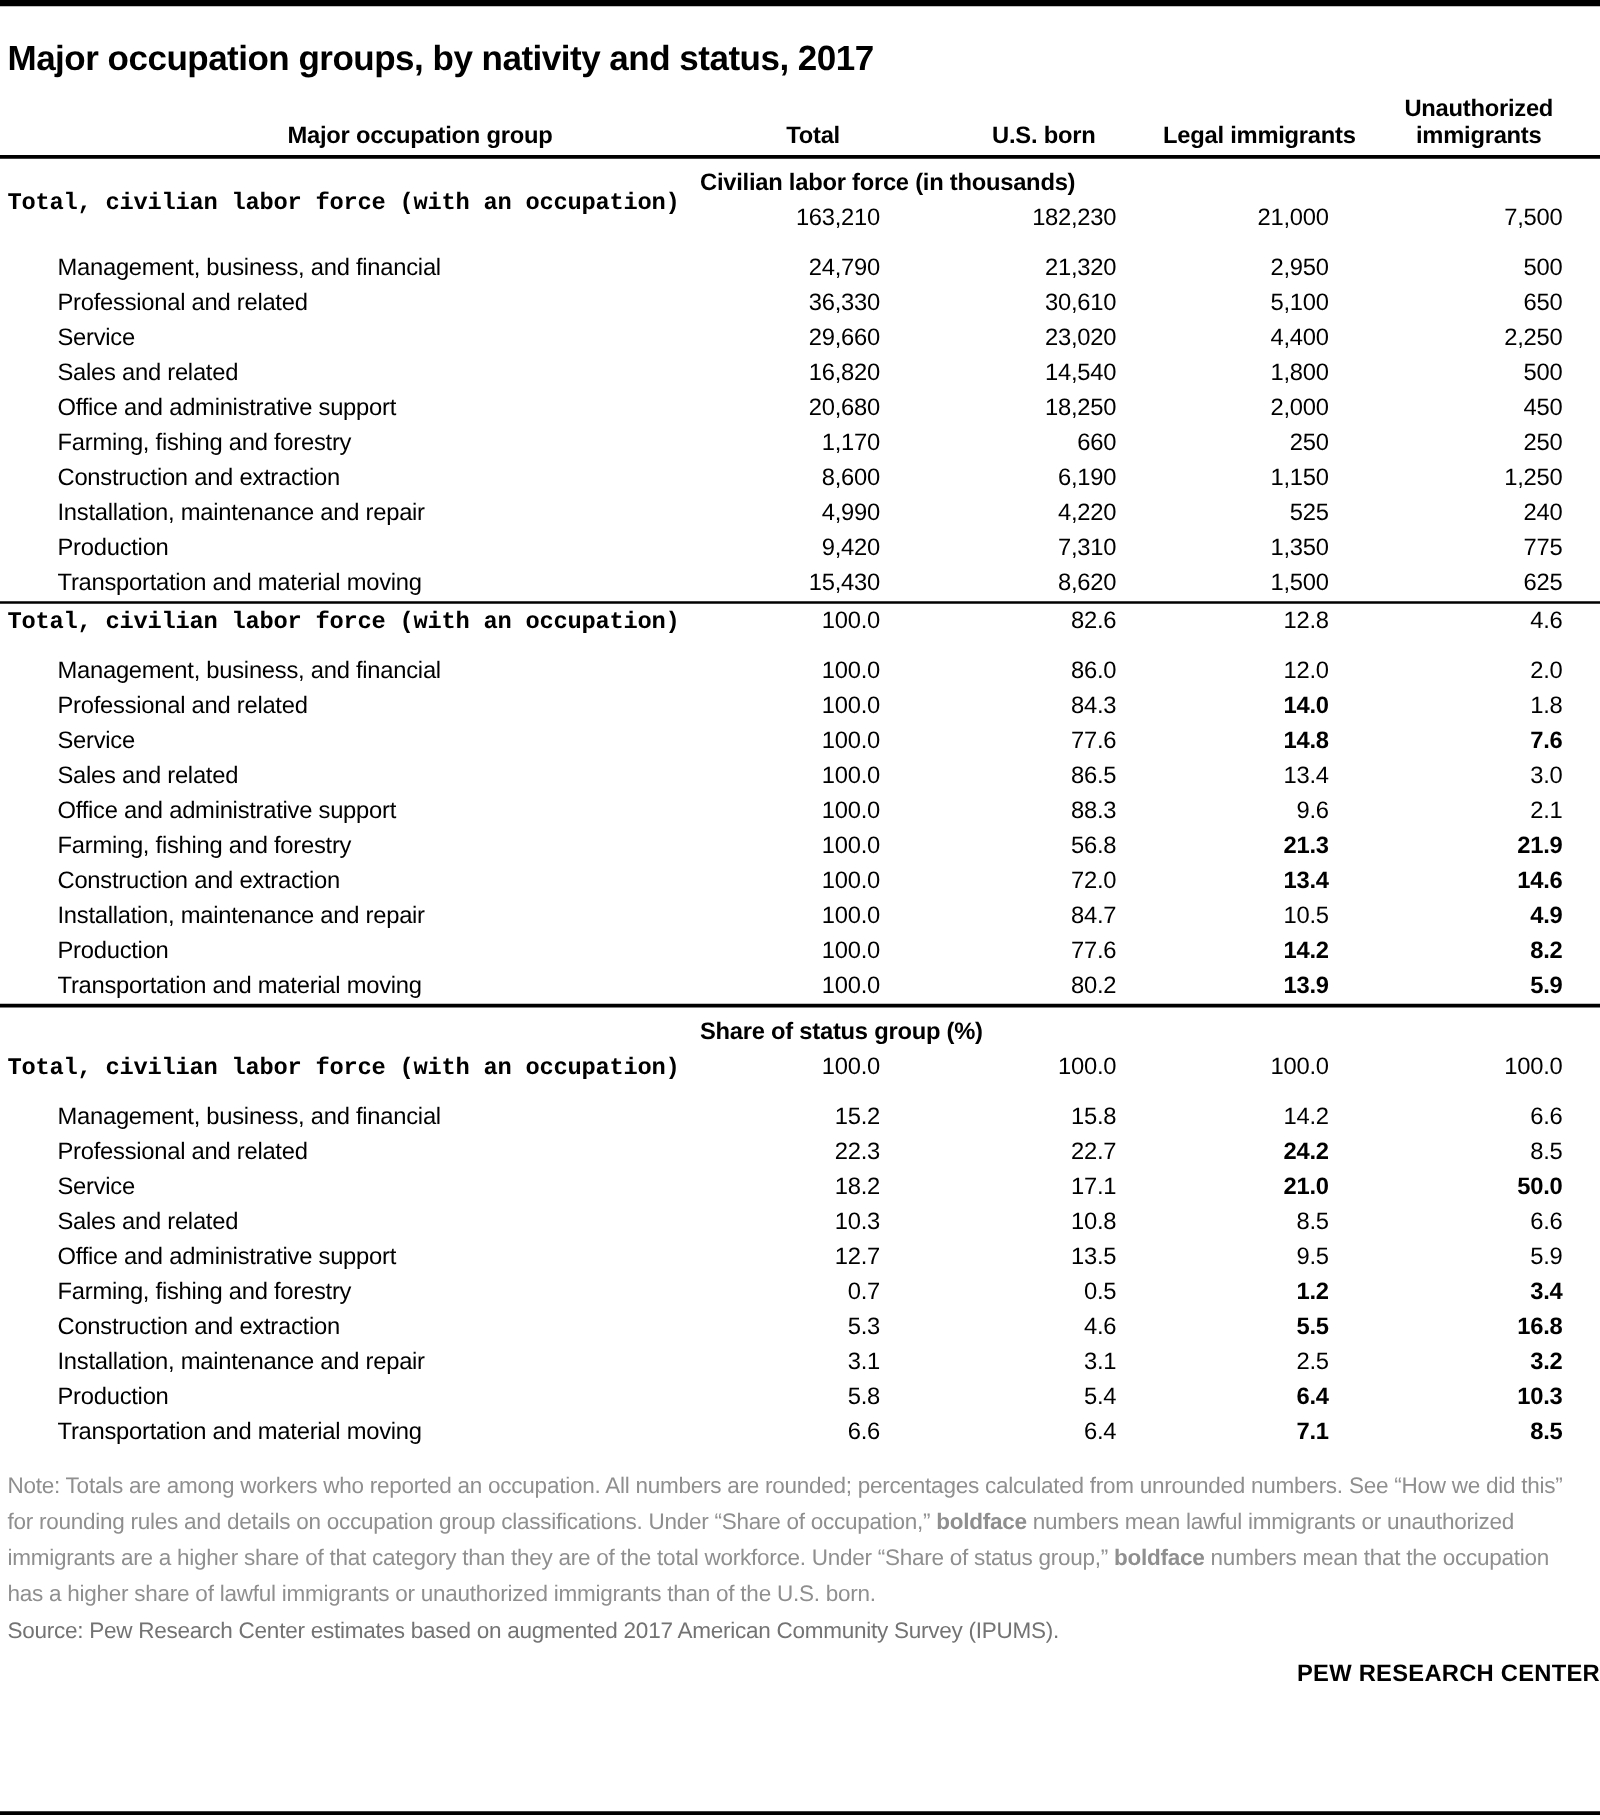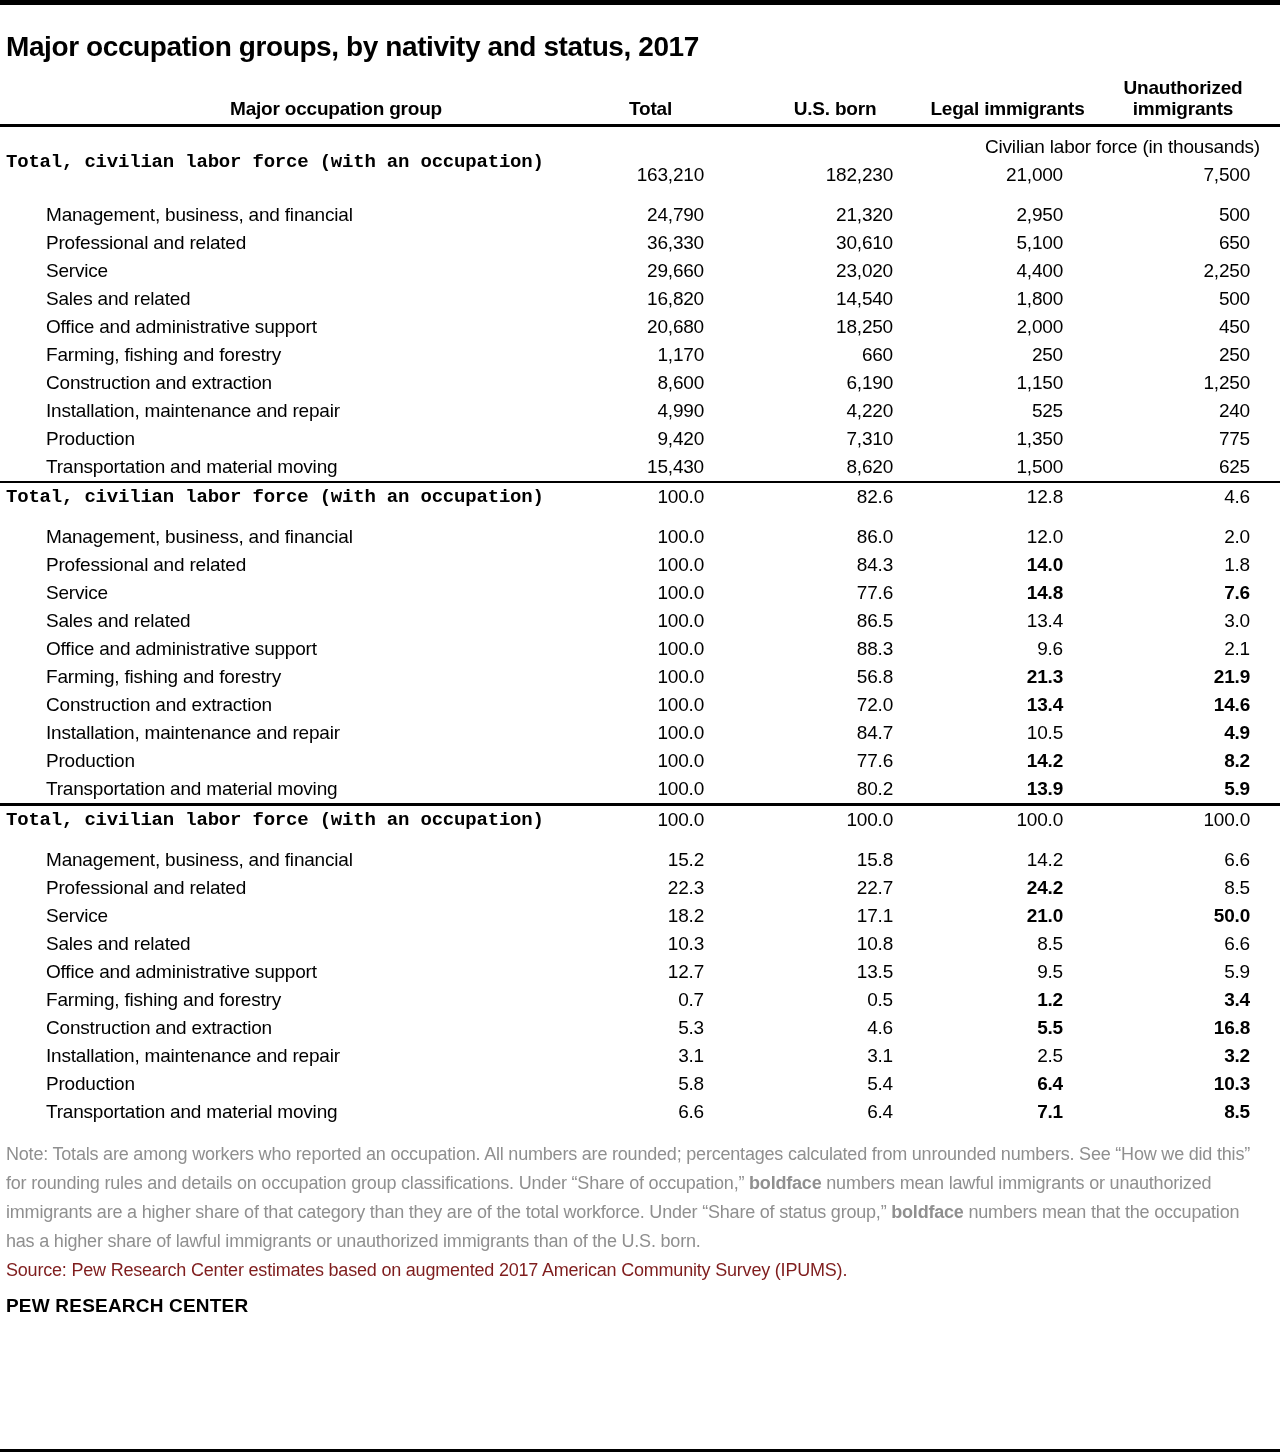--- a/index.html
+++ b/index.html
@@ -20,42 +20,42 @@
   table { border-collapse: collapse; table-layout: fixed; width: 1250px; margin-left: 6px; }
   th {
     font-size: 19px; font-weight: 700; vertical-align: bottom;
     padding: 0 0 5px 0; line-height: 21px; text-align: center;
   }
   th.rowhead { padding-left: 110px; }
   th:nth-child(5) { padding-left: 20px; }
   .rule { height: 3px; width: 1280px; background: #000; }
   .rule.thin { height: 2px; }
   .section-header {
-    font-size: 19px; font-weight: 400; line-height: 22px;
-    margin: 9px 0 3px 560px; width: 700px; text-align: right;
+    font-size: 19px; font-weight: 700; line-height: 22px;
+    margin: 9px 0 3px 560px; width: 700px; text-align: left;
   }
   td { font-size: 19px; height: 28px; padding: 0; vertical-align: middle; }
   td.label { padding-left: 40px; }
   tr.total td { padding-bottom: 12px; }
   tr.total td.label { padding-left: 0; font-weight: 700; font-family: Liberation Mono, monospace; }
   td.num { text-align: right; }
   td.num.b { font-weight: 700; }
   td:nth-child(2) { padding-right: 41px; }
   td:nth-child(3) { padding-right: 32px; }
   td:nth-child(4) { padding-right: 27px; }
   td:nth-child(5) { padding-right: 6px; }
   .raise { position: relative; top: -13px; display: inline-block; }
   .notes {
     margin: 14px 12px 0 6px; width: 1264px;
     font-size: 18px; line-height: 29px; color: #8f8f8f;
   }
   .notes p { margin: 0; }
   .notes .b { font-weight: 700; }
-  .source-line { font-size: 18px; line-height: 29px; color: #7f1d1d; }
-  .brand { margin: 10px 0 0 6px; font-size: 19px; font-weight: 700; letter-spacing: 0.2px; }
+  .source-line { font-size: 18px; line-height: 29px; color: #737373; }
+  .brand { margin: 10px 0 0 6px; font-size: 19px; font-weight: 700; letter-spacing: 0.2px; text-align: right; }
   .bottom-rule { position: absolute; left: 0; bottom: 4px; height: 3px; width: 1280px; background: #000; }
 </style>
 </head>
 <body>
 
 <div class="top-rule"></div>
 
 <h1 class="title">Major occupation groups, by nativity and status, 2017</h1>
 
 <table class="head-table">
@@ -252,20 +252,21 @@
         <tr>
           <td class="label"><span>Transportation and material moving</span></td>
           <td class="num">100.0</td>
           <td class="num">80.2</td>
           <td class="num b">13.9</td>
           <td class="num b">5.9</td>
         </tr>
       </tbody>
     </table>
     <div class="rule"></div>
+    <div class="section-header">Share of status group (%)</div>
     <table class="data-table">
       <colgroup>
         <col style="width: 550px;">
         <col style="width: 189px;">
         <col style="width: 180px;">
         <col style="width: 165px;">
         <col style="width: 166px;">
       </colgroup>
       <tbody>
         <tr class="total">

